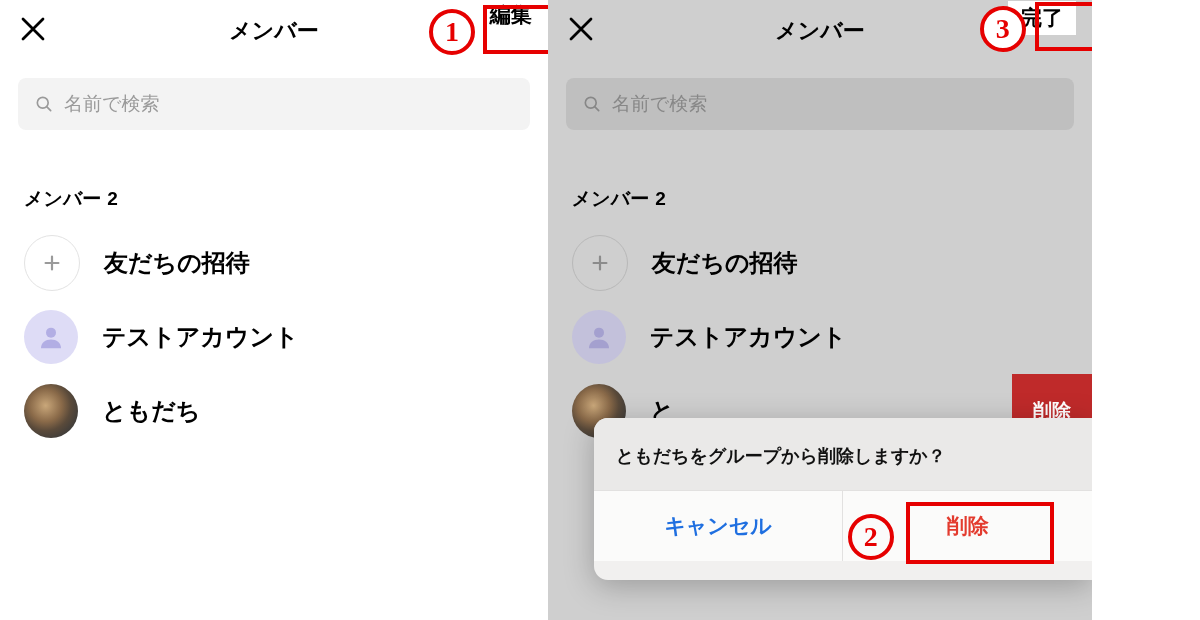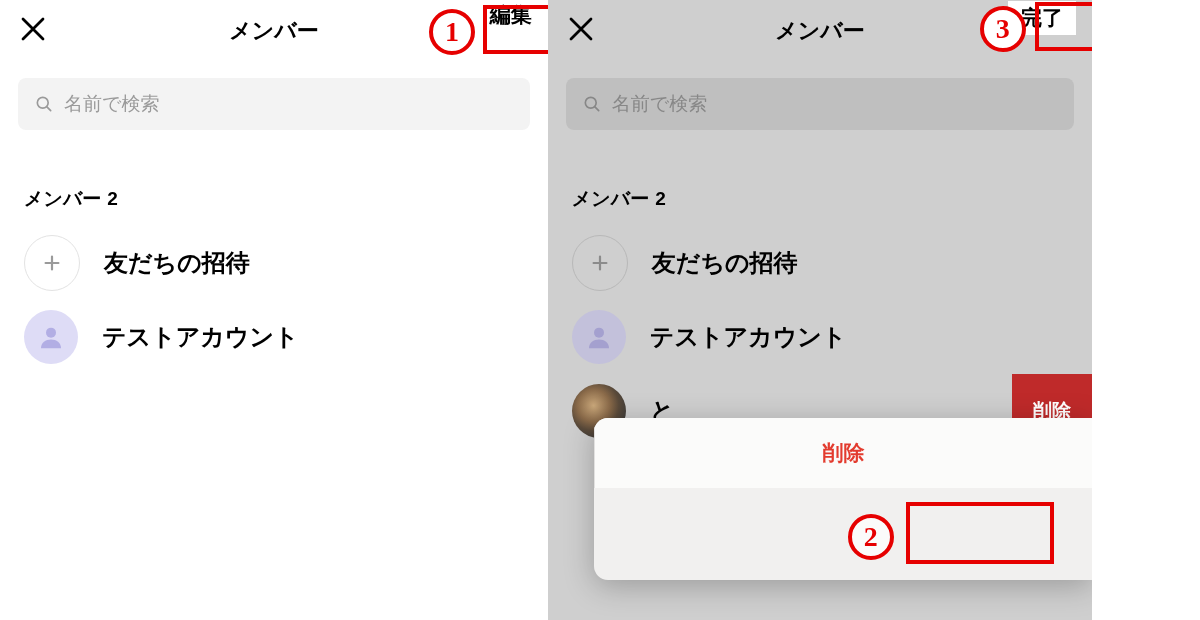--- a/index.html
+++ b/index.html
@@ -91,20 +91,24 @@
     <div class="row">
       <div class="av user">
         <svg viewBox="0 0 24 24">
             <circle cx="12" cy="8.5" r="4" fill="#b2aee4"></circle>
             <path d="M4 21c0-4.4 3.6-7 8-7s8 2.6 8 7" fill="#b2aee4"></path>
           </svg>
       </div>
       <div class="lbl">テストアカウント</div>
     </div>
 
+    <div class="row">
+      <div class="av photo"></div>
+      <div class="lbl">ともだち</div>
+    </div>
 
     <div class="cnum" style="left:429px;top:9px;">1</div>
     <div class="redbox" style="left:483px;top:5px;width:78px;height:49px;"></div>
   </div>
 
   <div class="pane right">
     <div class="hdr">
       <div class="close">
         <svg viewBox="0 0 24 24">
             <path d="M4 4 L20 20 M20 4 L4 20" stroke="#000" stroke-width="2.2" fill="none" stroke-linecap="round"></path>
@@ -145,21 +149,23 @@
       <div class="lbl">テストアカウント</div>
     </div>
 
     <div class="row delrow">
       <div class="av photo"></div>
       <div class="lbl">と</div>
       <div class="delbtn">削除</div>
     </div>
 
     <div class="modal">
+      <div class="msg">ともだちをグループから削除しますか？</div>
       <div class="btns">
+        <div class="b cancel">キャンセル</div>
         <div class="sep"></div>
         <div class="b del">削除</div>
       </div>
     </div>
 
     <div class="cnum" style="left:432px;top:6px;background:#fff;">3</div>
     <div class="redbox" style="left:487px;top:2px;width:78px;height:49px;"></div>
 
     <div class="cnum" style="left:300px;top:514px;background:#fbfbfa;">2</div>
     <div class="redbox" style="left:358px;top:502px;width:148px;height:62px;"></div>

